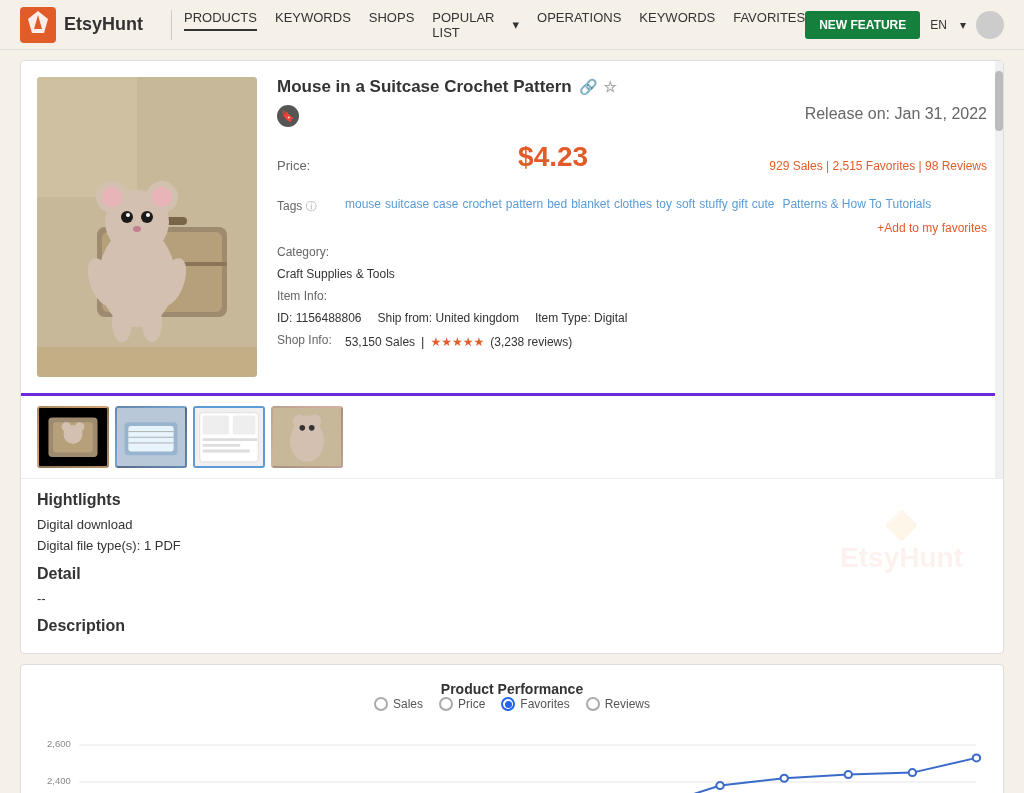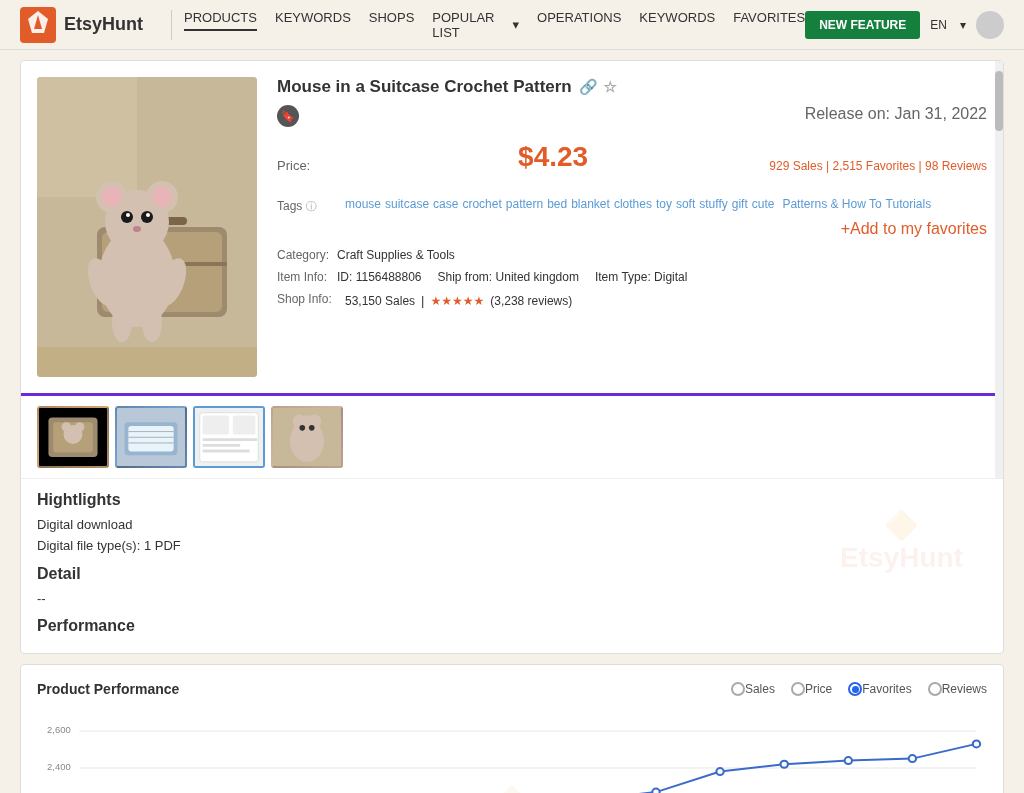--- a/index.html
+++ b/index.html
@@ -191,30 +191,31 @@
       flex-wrap: wrap;
       gap: 4px;
     }
     .tag {
       color: #5b9bd5;
       font-size: 12px;
       cursor: pointer;
     }
     .add-favorites {
       color: #e25c2a;
-      font-size: 16px;
+      font-size: 12px;
       cursor: pointer;
       text-align: left;
       margin-bottom: 6px;
     }
     .info-row {
       display: flex;
-      align-items: flex-end;
+      align-items: flex-start;
       margin-bottom: 6px;
-      gap: 0;
+      gap: 8px;
+      flex-direction: column;
     }
     .info-value {
       font-size: 12px;
       color: #333;
       display: flex;
       gap: 16px;
     }
     .shop-info-row {
       display: flex;
       align-items: flex-start;
@@ -306,34 +307,36 @@
       margin: 0 20px 10px 20px;
       border: 1px solid #ddd;
       border-radius: 4px;
       padding: 16px;
     }
     .perf-header {
       display: flex;
       align-items: center;
       justify-content: space-between;
       margin-bottom: 16px;
+      flex-direction: column;
     }
     .perf-title {
       font-size: 14px;
       font-weight: bold;
       color: #333;
     }
     .radio-group {
       display: flex;
       gap: 16px;
       align-items: center;
     }
     .radio-item {
       display: flex;
       align-items: center;
+      gap: 5px;
       font-size: 12px;
       color: #555;
       cursor: pointer;
     }
     .radio-circle {
       width: 14px;
       height: 14px;
       border-radius: 50%;
       border: 2px solid #aaa;
       display: flex;
@@ -589,21 +592,21 @@
     </div>
   </div>
 
   <div class="highlights-section">
     <div class="watermark">🔶<br>EtsyHunt</div>
     <div class="section-title">Hightlights</div>
     <div class="highlight-text">Digital download</div>
     <div class="highlight-text">Digital file type(s): 1 PDF</div>
     <div class="section-title" style="margin-top:8px;">Detail</div>
     <div class="highlight-text">--</div>
-    <div class="section-title" style="margin-top:8px;">Performance</div>
+    <div class="section-title" style="margin-top:8px;">Description</div>
   </div>
 </div>
 
 <div class="performance-section">
   <div class="perf-header">
     <span class="perf-title">Product Performance</span>
     <div class="radio-group">
       <label class="radio-item">
         <div class="radio-circle"></div>
         <span>Sales</span>

